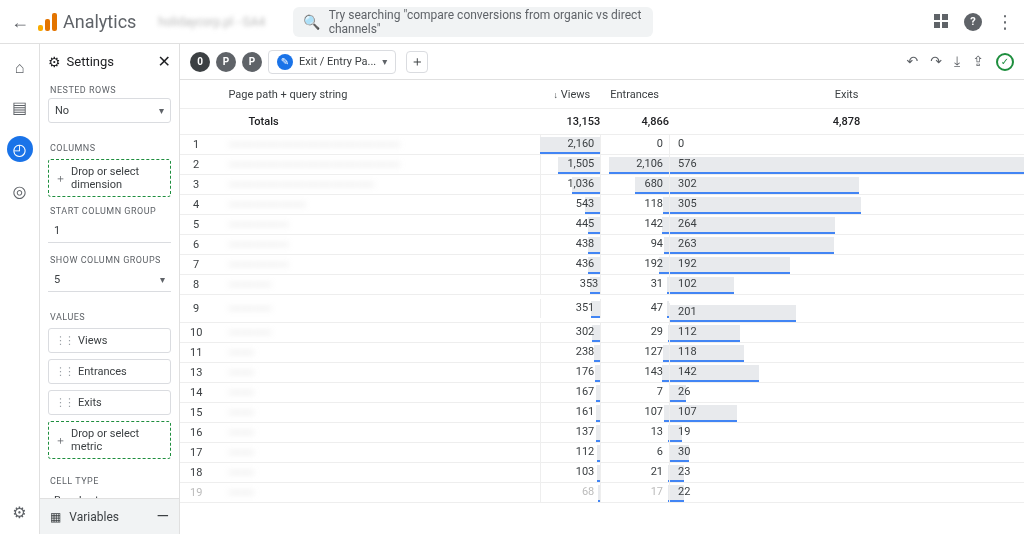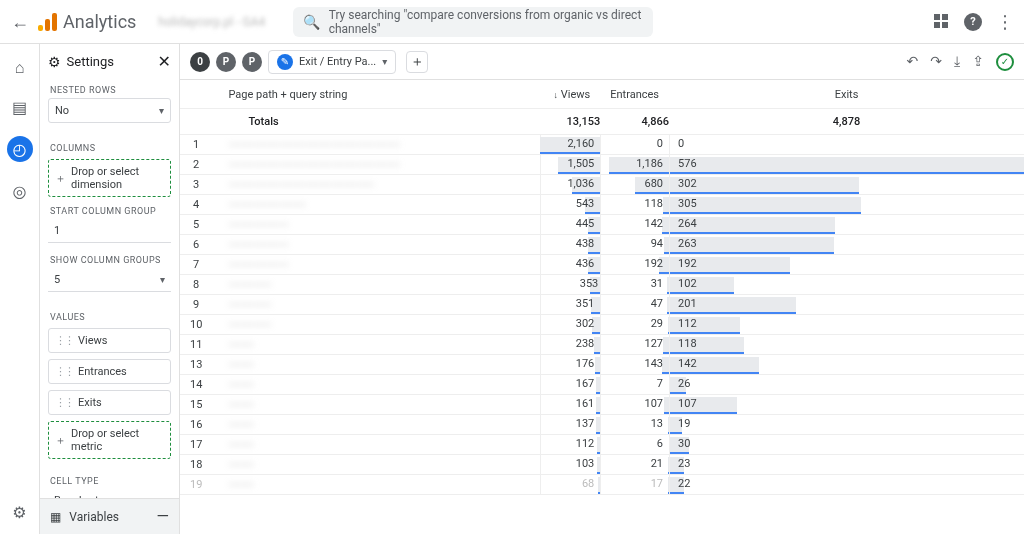--- a/index.html
+++ b/index.html
@@ -239,21 +239,21 @@
                 <div class="bar-cell">
                   <div class="bar" style="right:0;left:auto;width:41.80555555555556px;"></div>
                   <div class="bar-line" style="right:0;left:auto;width:41.80555555555556px;"></div>
                   <div style="position:absolute;right:6px;top:2px;">1,505</div>
                 </div>
               </td>
               <td class="col-num" style="padding: 0px;">
                 <div class="bar-cell">
                   <div class="bar" style="right:0;left:auto;width:60px;"></div>
                   <div class="bar-line" style="right:0;left:auto;width:60px;"></div>
-                  <div style="position:absolute;right:6px;top:2px;">1,186</div>
+                  <div style="position:absolute;right:6px;top:2px;">2,106</div>
                 </div>
               </td>
               <td class="col-bar" style="padding: 0px;">
                 <div class="bar-cell" style="height:19px;">
                   <div class="bar" style="width:360px;"></div>
                   <div class="bar-line" style="width:360px;"></div>
                   <div class="bar-label">576</div>
                 </div>
               </td>
             </tr>
@@ -418,21 +418,21 @@
                 </div>
               </td>
               <td class="col-num" style="padding: 0px;">
                 <div class="bar-cell">
                   <div class="bar" style="right:0;left:auto;width:2.3777403035413154px;"></div>
                   <div class="bar-line" style="right:0;left:auto;width:2.3777403035413154px;"></div>
                   <div style="position:absolute;right:6px;top:2px;">47</div>
                 </div>
               </td>
               <td class="col-bar" style="padding: 0px;">
-                <div class="bar-cell" style="height:19px;">
+                <div class="bar-cell" style="height:19px;margin-top:8px;">
                   <div class="bar" style="width:125.625px;"></div>
                   <div class="bar-line" style="width:125.625px;"></div>
                   <div class="bar-label">201</div>
                 </div>
               </td>
             </tr>
             <tr>
               <td class="col-idx">10</td>
               <td class="col-path"><span class="blur">—————</span></td>
               <td class="col-num" style="padding: 0px;">

